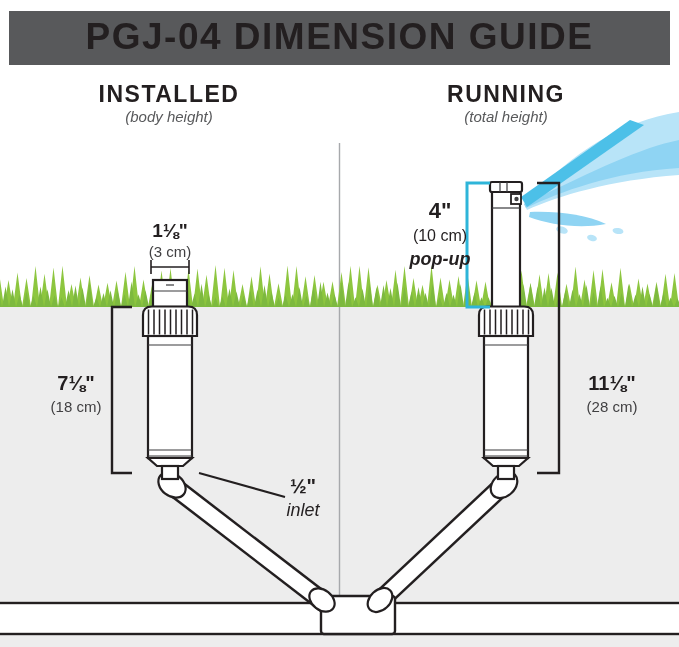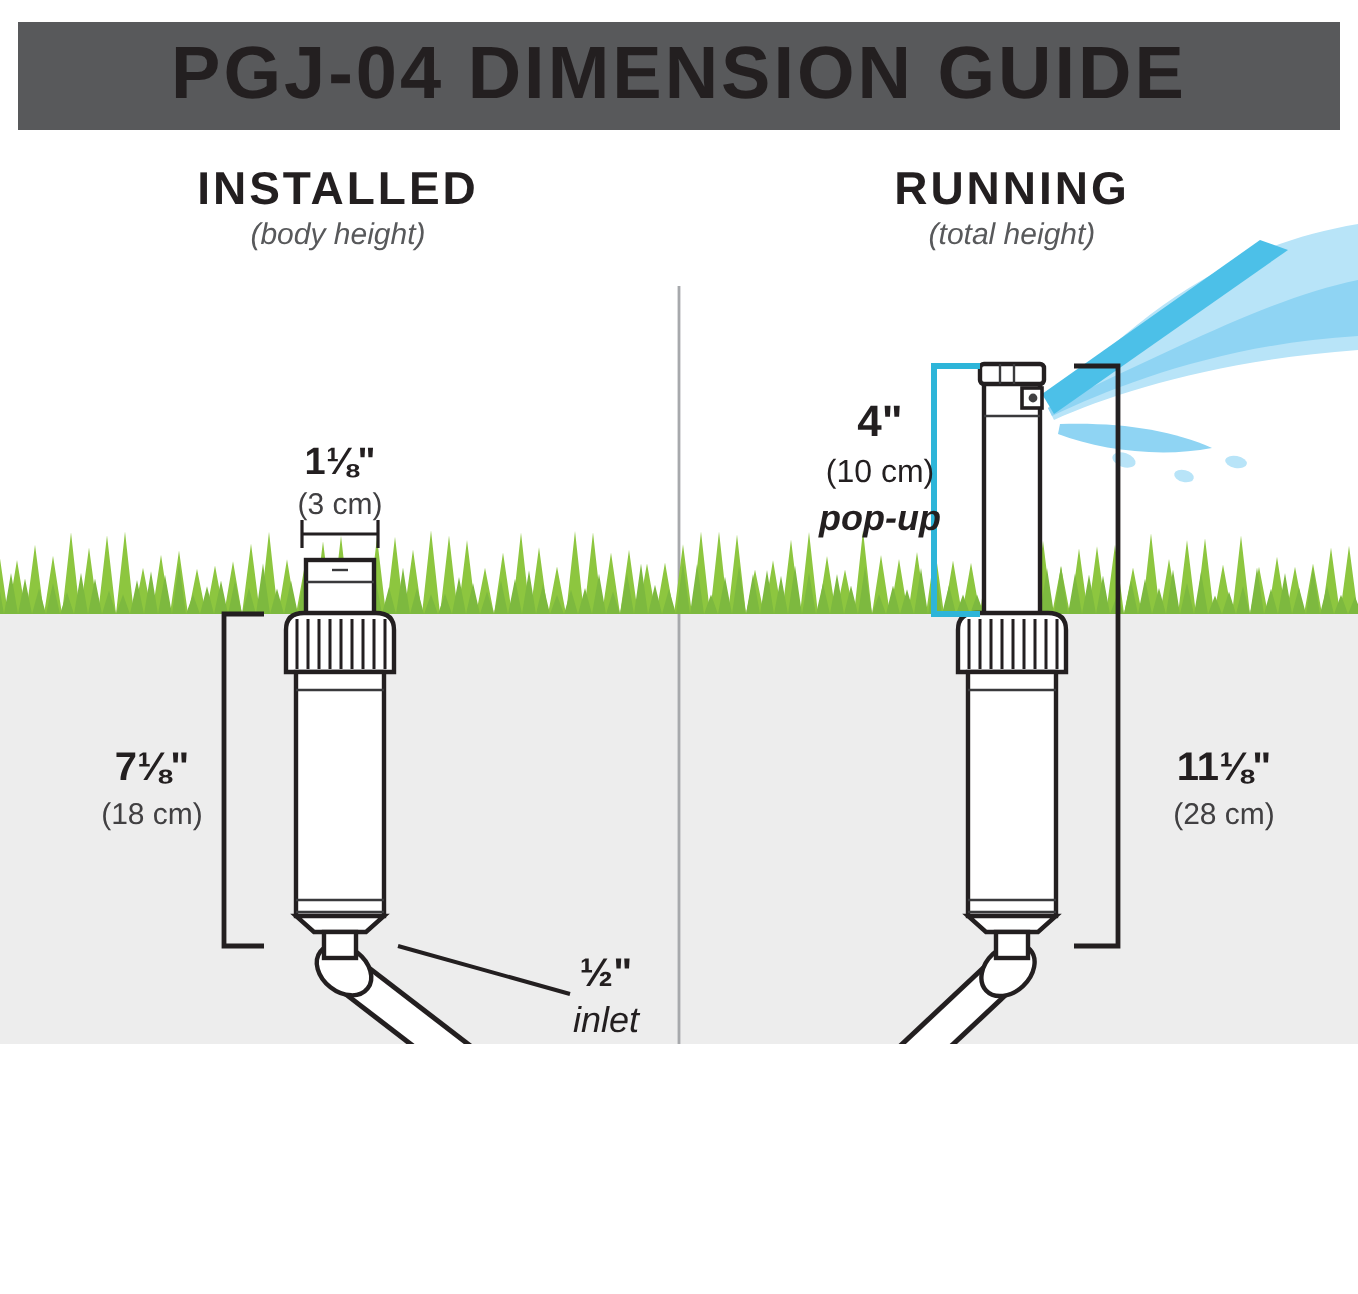--- a/index.html
+++ b/index.html
@@ -1,16 +1,16 @@
 <!DOCTYPE html>
 <html><head>
 <meta charset="utf-8">
 <style>
   html,body{margin:0;padding:0;background:#fff;}
-  .stage{width:679px;height:522px;position:relative;background:#fff;overflow:hidden;}
+  .stage{width:679px;height:647px;position:relative;background:#fff;overflow:hidden;}
   svg{display:block;}
   text{font-family:"Liberation Sans", sans-serif;fill:#231f20;}
   .b{font-weight:bold;}
   .i{font-style:italic;}
   .mid{text-anchor:middle;}
   .gray{fill:#58595b;}
   .dgray{fill:#414042;}
   .oln{fill:#ffffff;stroke:#231f20;}
   .sw2{stroke-width:2.2;}
   .seam{stroke:#3a3a3c;stroke-width:1.2;fill:none;}

